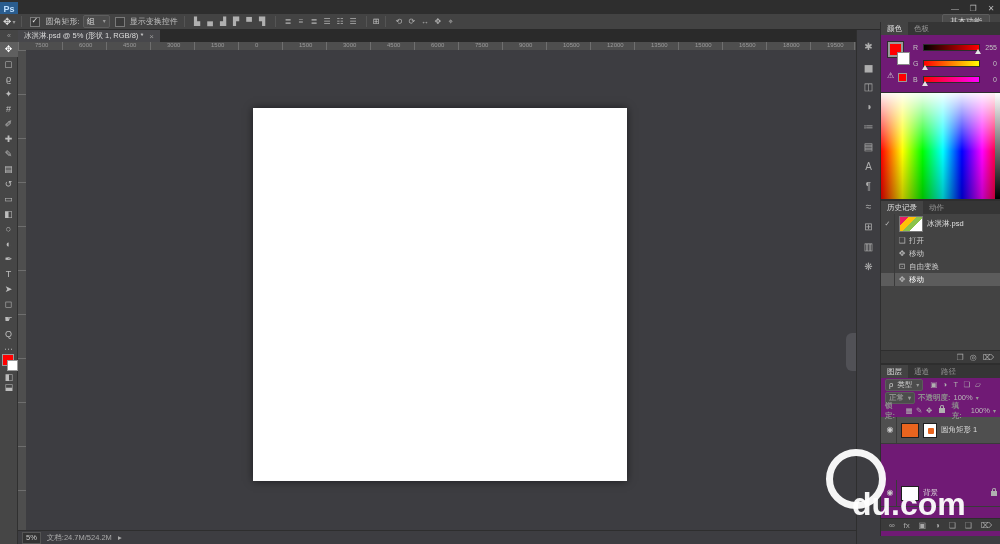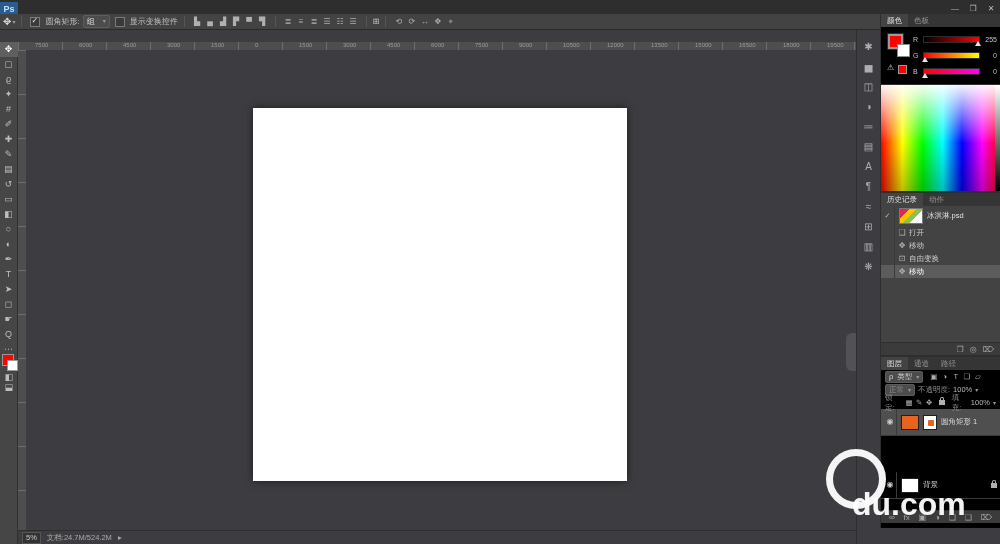--- a/index.html
+++ b/index.html
@@ -56,21 +56,21 @@
   .edge-tab{left:846px;top:333px;width:10px;height:38px;background:#515156;border-radius:6px 0 0 6px;}
   
   .statusbar{left:18px;top:530px;width:838px;height:14px;background:#3d3d41;border-top:1px solid #2e2e2e;
              display:flex;align-items:center;font-size:7.5px;color:#a9a9a9;gap:6px;padding-left:4px;box-sizing:border-box;}
   .zoomfield{background:#333;border:1px solid #555;padding:0 3px;height:10px;line-height:10px;color:#ccc;}
   
   .dock{left:856px;top:30px;width:24px;height:514px;background:#3d3d41;border-left:1px solid #2e2e2e;
         display:flex;flex-direction:column;align-items:center;padding-top:8px;box-sizing:border-box;}
   .dock span{width:18px;height:20px;line-height:18px;text-align:center;font-size:10px;color:#aeaeae;}
   
-  .rightcol{left:880px;top:14px;width:120px;height:514px;background:#000000;border-left:1px solid #2e2e2e;box-sizing:border-box;}
+  .rightcol{left:880px;top:22px;width:120px;height:514px;background:#701a75;border-left:1px solid #2e2e2e;box-sizing:border-box;}
   .ptabs{display:flex;height:13px;background:#353535;font-size:7.5px;}
   .ptab{padding:0 6px;line-height:13px;color:#979797;white-space:nowrap;}
   .ptab.active{background:#434343;color:#e0e0e0;}
   
   .cp-body{position:relative;height:57px;}
   .cp-fg{position:absolute;left:7px;top:7px;width:15px;height:15px;border:2px solid #9a9a9a;box-sizing:border-box;outline:1px solid #2e2e2e;}
   .cp-bg{position:absolute;left:16px;top:17px;width:13px;height:13px;background:#fff;border:1px solid #8a8a8a;box-sizing:border-box;}
   .cp-warn{position:absolute;left:6px;top:36px;font-size:8px;color:#d8d8d8;}
   .cp-warn-sw{position:absolute;left:17px;top:38px;width:7px;height:7px;border:1px solid #999;}
   .cp-row{position:absolute;left:32px;width:84px;height:12px;display:flex;align-items:center;gap:3px;}
@@ -94,21 +94,21 @@
   .snap-row{display:flex;align-items:center;height:20px;font-size:7.5px;color:#e0e0e0;gap:4px;}
   .snap-thumb{width:22px;height:14px;border:1px solid #777;
      background:linear-gradient(135deg,#e91e63 0 25%,#ffc107 25% 45%,#8bc34a 45% 65%,#ffffff 65%);}
   .hist-bottom{height:12px;background:#3b3b3b;border-top:1px solid #2e2e2e;display:flex;justify-content:flex-end;
                align-items:center;gap:6px;padding-right:6px;}
   .hist-bottom span{color:#aaa;font-size:8px;}
   
   .lay-row{display:flex;align-items:center;height:13px;font-size:7.5px;color:#b8b8b8;gap:3px;padding:0 4px;}
   .lay-row .mini-dd{background:#4c4c4c;border:1px solid #5c5c5c;border-radius:2px;height:10px;line-height:10px;
                     padding:0 3px;display:inline-flex;gap:4px;color:#cfcfcf;}
-  .lay-row .dim{color:#8d8d8d;}
+  .lay-row .dim{color:#8d8d8d;font-weight:bold;}
   .flt-icons{display:flex;margin-left:2px;}
   .flt-icons span{width:11px;text-align:center;font-size:7.5px;color:#b0b0b0;}
   .lockicons{display:flex;}
   .lockicons span{width:10px;text-align:center;font-size:7.5px;color:#b0b0b0;}
   .mini-lock{position:relative;width:6px;height:5px;background:#b0b0b0;display:inline-block;margin-left:2px;}
   .mini-lock::before{content:"";position:absolute;left:1px;top:-3px;width:4px;height:3px;border:1px solid #b0b0b0;
                      border-bottom:none;border-radius:3px 3px 0 0;box-sizing:border-box;}
   .layer-item{display:flex;align-items:center;height:26px;gap:4px;padding:0 3px;border-bottom:1px solid #3a3a3a;}
   .eye{width:12px;text-align:center;color:#c9c9c9;font-size:8px;border-right:1px solid #3a3a3a;align-self:stretch;line-height:26px;}
   .lthumb{width:18px;height:15px;border:1px solid #1f1f1f;box-sizing:border-box;}
@@ -176,20 +176,27 @@
     <div class="icon-group">
         <span class="obi">⟲</span>
         <span class="obi">⟳</span>
         <span class="obi">↔</span>
         <span class="obi">✥</span>
         <span class="obi">⌖</span>
       </div>
     <span class="workspace-btn">基本功能</span>
   </div>
 
+  <div class="abs tabbar">
+    <span class="tb-toolhead">«</span>
+    <div class="doctab">
+      <span>冰淇淋.psd @ 5% (形状 1, RGB/8) *</span>
+      <span class="close">×</span>
+    </div>
+  </div>
 
   <div class="abs toolbar">
       <span class="tool sel">✥</span>
       <span class="tool">▢</span>
       <span class="tool">ϱ</span>
       <span class="tool">✦</span>
       <span class="tool">#</span>
       <span class="tool">✐</span>
       <span class="tool">✚</span>
       <span class="tool">✎</span>

